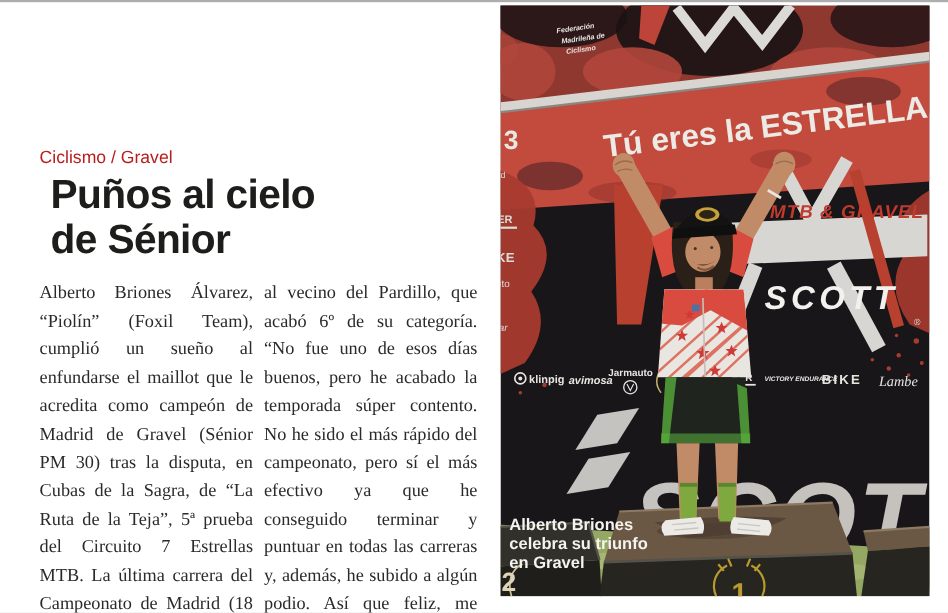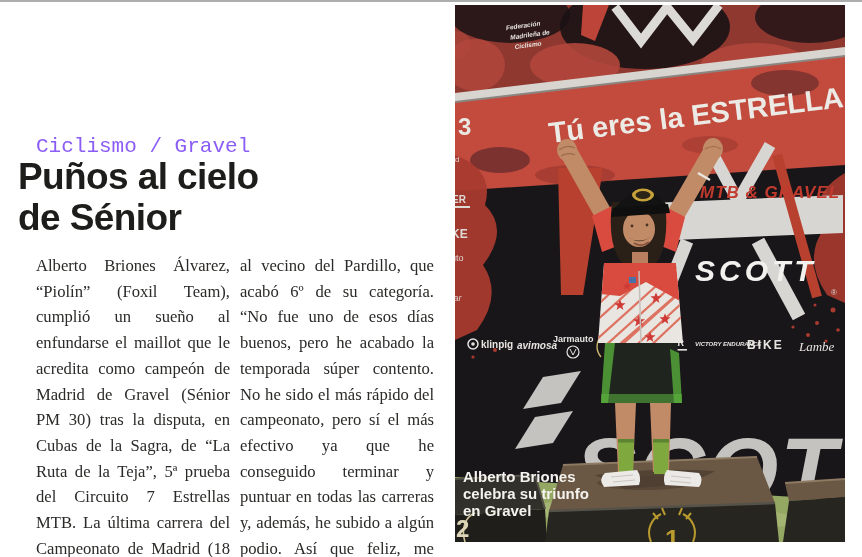--- a/index.html
+++ b/index.html
@@ -7,25 +7,25 @@
   .page {
     position:relative; width:862px; height:557px; background:#ffffff;
     overflow:hidden; font-family:"Liberation Sans", sans-serif;
   }
   .top-rule {
     position:absolute; top:0; left:0; width:862px; height:2px;
     background:#adadad;
   }
   .category {
     position:absolute; left:36px; top:135px;
-    font-size:21px; font-weight:400; color:#8b5cf6;
-    font-family:Liberation Mono, monospace;
+    font-size:16px; font-weight:400; color:#b91c1c;
+    font-family:Liberation Sans, sans-serif;
   }
   .title {
-    position:absolute; left:18px; top:156px; width:400px;
+    position:absolute; left:46px; top:156px; width:400px;
     font-family:"Liberation Sans", sans-serif;
     font-weight:700; font-size:37px; line-height:41px;
     color:#1d1d1b; letter-spacing:-0.6px;
   }
   .bodycol {
     position:absolute; top:253px; width:194px;
     font-family:"Liberation Serif", serif;
     font-size:16.6px; line-height:25.7px; color:#2b2a28;
     text-align:justify;
   }

